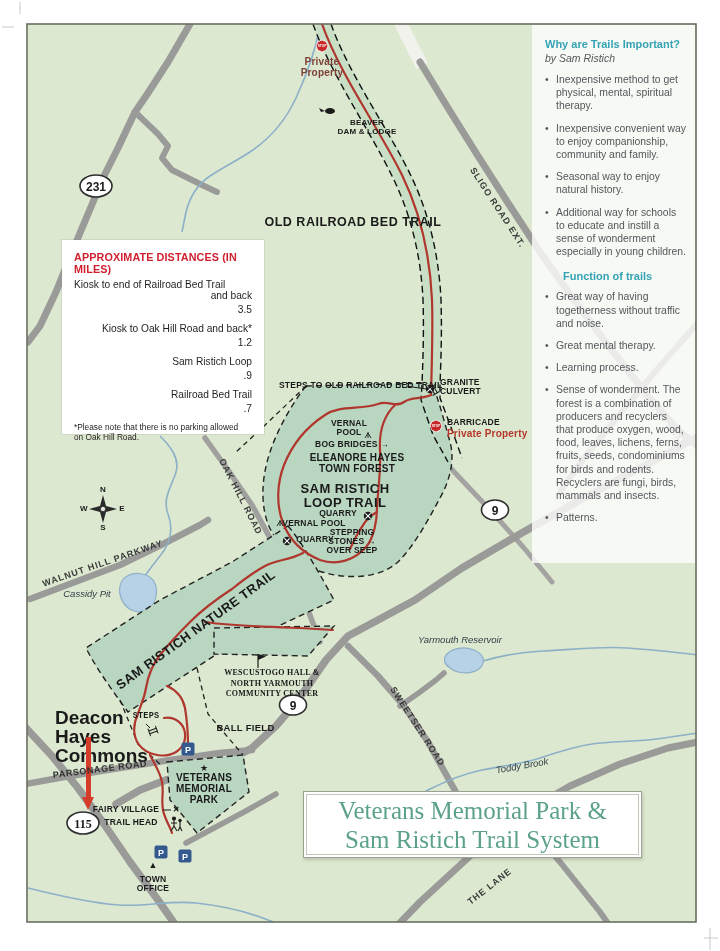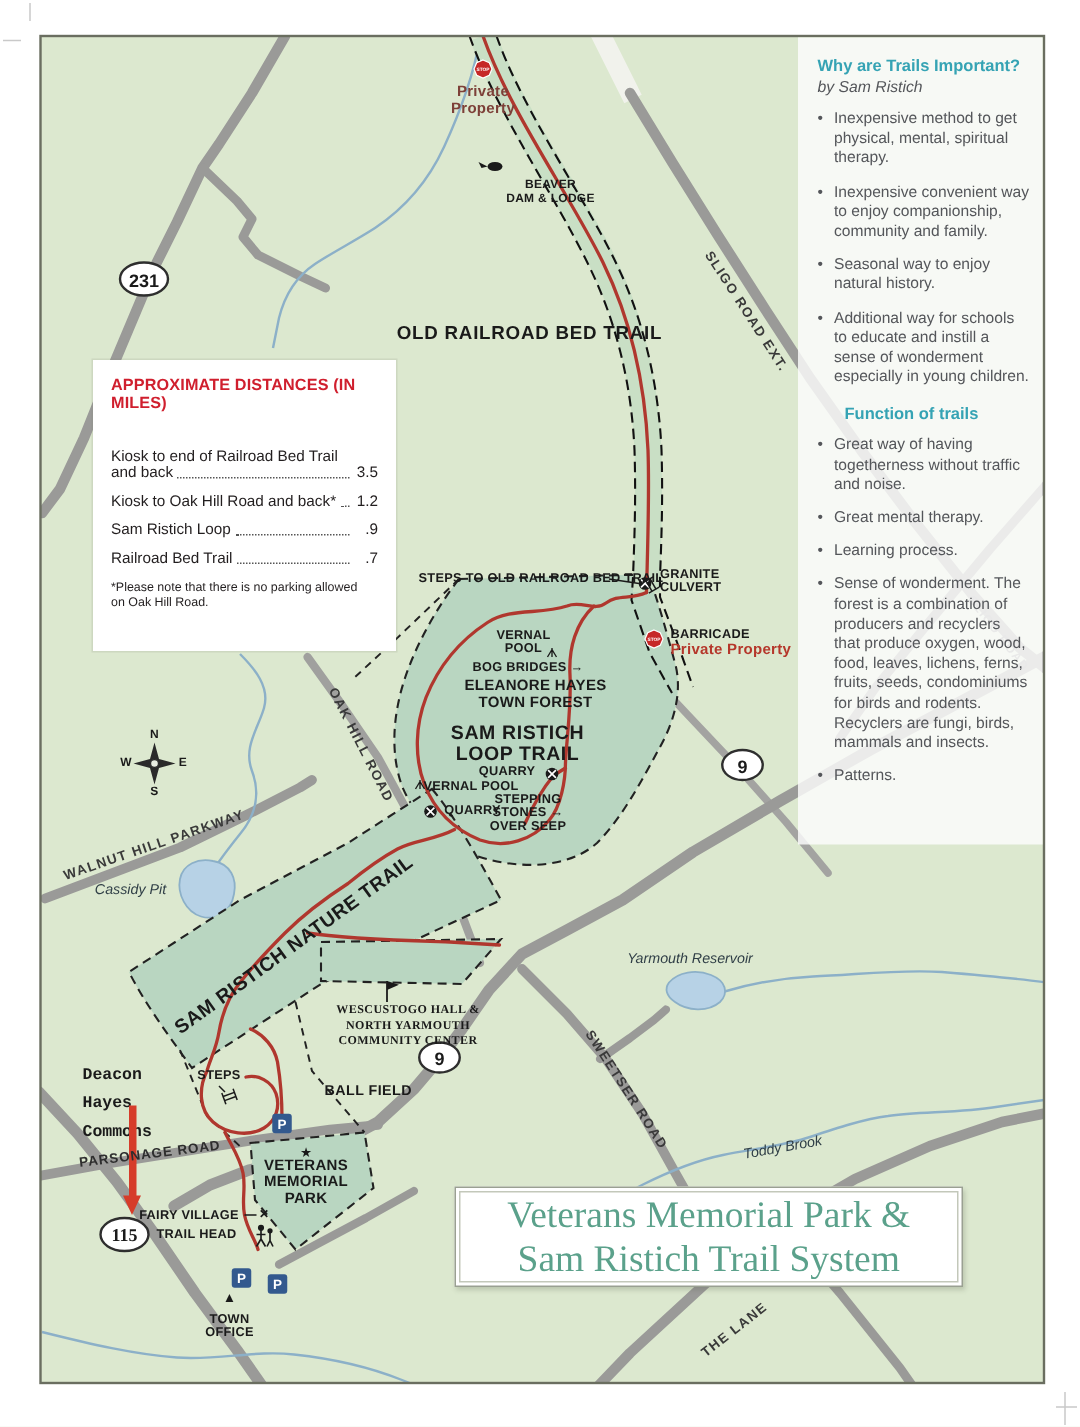--- a/index.html
+++ b/index.html
@@ -18,23 +18,23 @@
   .s125{font-size:12.5px;letter-spacing:.5px;}
   .s13{font-size:13px;letter-spacing:.4px;}
   .road{color:#3a3a3a;font-weight:bold;font-size:9px;letter-spacing:1px;}
   .water{font-style:italic;color:#2f3e46;font-size:9.5px;font-weight:normal;}
   .redtxt{color:#b5372b;}
   .serifcaps{font-family:"Liberation Serif",serif;font-weight:bold;font-size:8px;letter-spacing:.3px;}
 
   
   #distbox{position:absolute;left:62px;top:240px;width:202px;height:194px;background:#fff;
            z-index:3;padding:11px 12px 0 12px;box-sizing:border-box;box-shadow:0 0 0 1px rgba(120,130,110,.15);}
-  #distbox .dtitle{color:#d01f2e;font-weight:bold;font-size:10.8px;margin-bottom:24px;letter-spacing:.1px;}
+  #distbox .dtitle{color:#d01f2e;font-weight:bold;font-size:10.8px;margin-bottom:4px;letter-spacing:.1px;}
   .drow{font-size:10.2px;color:#221e1f;margin-bottom:8px;}
-  .dline{display:flex;align-items:flex-end;}
+  .dline{display:flex;align-items:flex-end;flex-direction:column;}
   .dots{flex:1;border-bottom:1.6px dotted #555;margin:0 3px 2px 3px;}
   .dval{width:16px;text-align:right;}
   .dfoot{font-size:8.3px;color:#221e1f;margin-top:3px;line-height:1.25;width:170px;}
 
   
   #sidebar{position:absolute;left:532px;top:25px;width:163px;height:538px;z-index:3;
            background:rgba(252,253,252,.82);box-sizing:border-box;padding:13px 9px 0 13px;}
   #sidebar .h{color:#35a3b4;font-weight:bold;font-size:11px;margin-bottom:2px;}
   #sidebar .by{font-style:italic;font-size:10.5px;color:#54565a;margin-bottom:9px;}
   .bullet{position:relative;padding-left:11px;font-size:10.4px;line-height:13.2px;color:#54565a;margin-bottom:9px;}
@@ -339,33 +339,33 @@
 <div class="lbl ctr water" style="left:460px;top:640px;">Yarmouth Reservoir</div>
 
 <div class="lbl ctr serifcaps" style="left:250px;top:684px;line-height:10.5px;margin-left:22px;">
   <div>WESCUSTOGO HALL &amp;</div>
       <div>NORTH YARMOUTH</div>
       <div>COMMUNITY CENTER</div>
 </div>
 
 <div class="lbl ctr road" style="left:417px;top:727px;transform:translate(-50%,-50%) rotate(57deg);">SWEETSER ROAD</div>
 
-<div class="lbl b" style="left:55px;top:708px;font-size:11px;line-height:19px;font-family:Liberation Mono, monospace;">
+<div class="lbl b" style="left:55px;top:708px;font-size:19px;line-height:19px;">
   <div>Deacon</div>
       <div>Hayes</div>
       <div>Commons</div>
 </div>
 <div id="deaconarrow">
       <div class="shaft"></div>
       <div class="head"></div>
     </div>
 
 <div class="lbl ctr road" style="left:100px;top:770px;transform:translate(-50%,-50%) rotate(-7deg);color:#2e2e2e;letter-spacing:.6px;">PARSONAGE ROAD</div>
 
-<div class="lbl ctr b s85" style="left:146px;top:717px;">STEPS</div>
+<div class="lbl ctr b s85" style="left:146px;top:717px;font-family:Liberation Mono, monospace;">STEPS</div>
 <div class="lbl ctr b s95" style="left:226px;top:728px;padding-left:39px;">BALL FIELD</div>
 
 <div class="lbl ctr" style="left:204px;top:769px;font-size:9px;">★</div>
 <div class="lbl ctr b s75" style="left:204px;top:789px;">
   <div>VETERANS</div>
       <div>MEMORIAL</div>
       <div>PARK</div>
 </div>
 
 <div class="lbl ctr b s85" style="left:126px;top:810px;">FAIRY VILLAGE</div>

